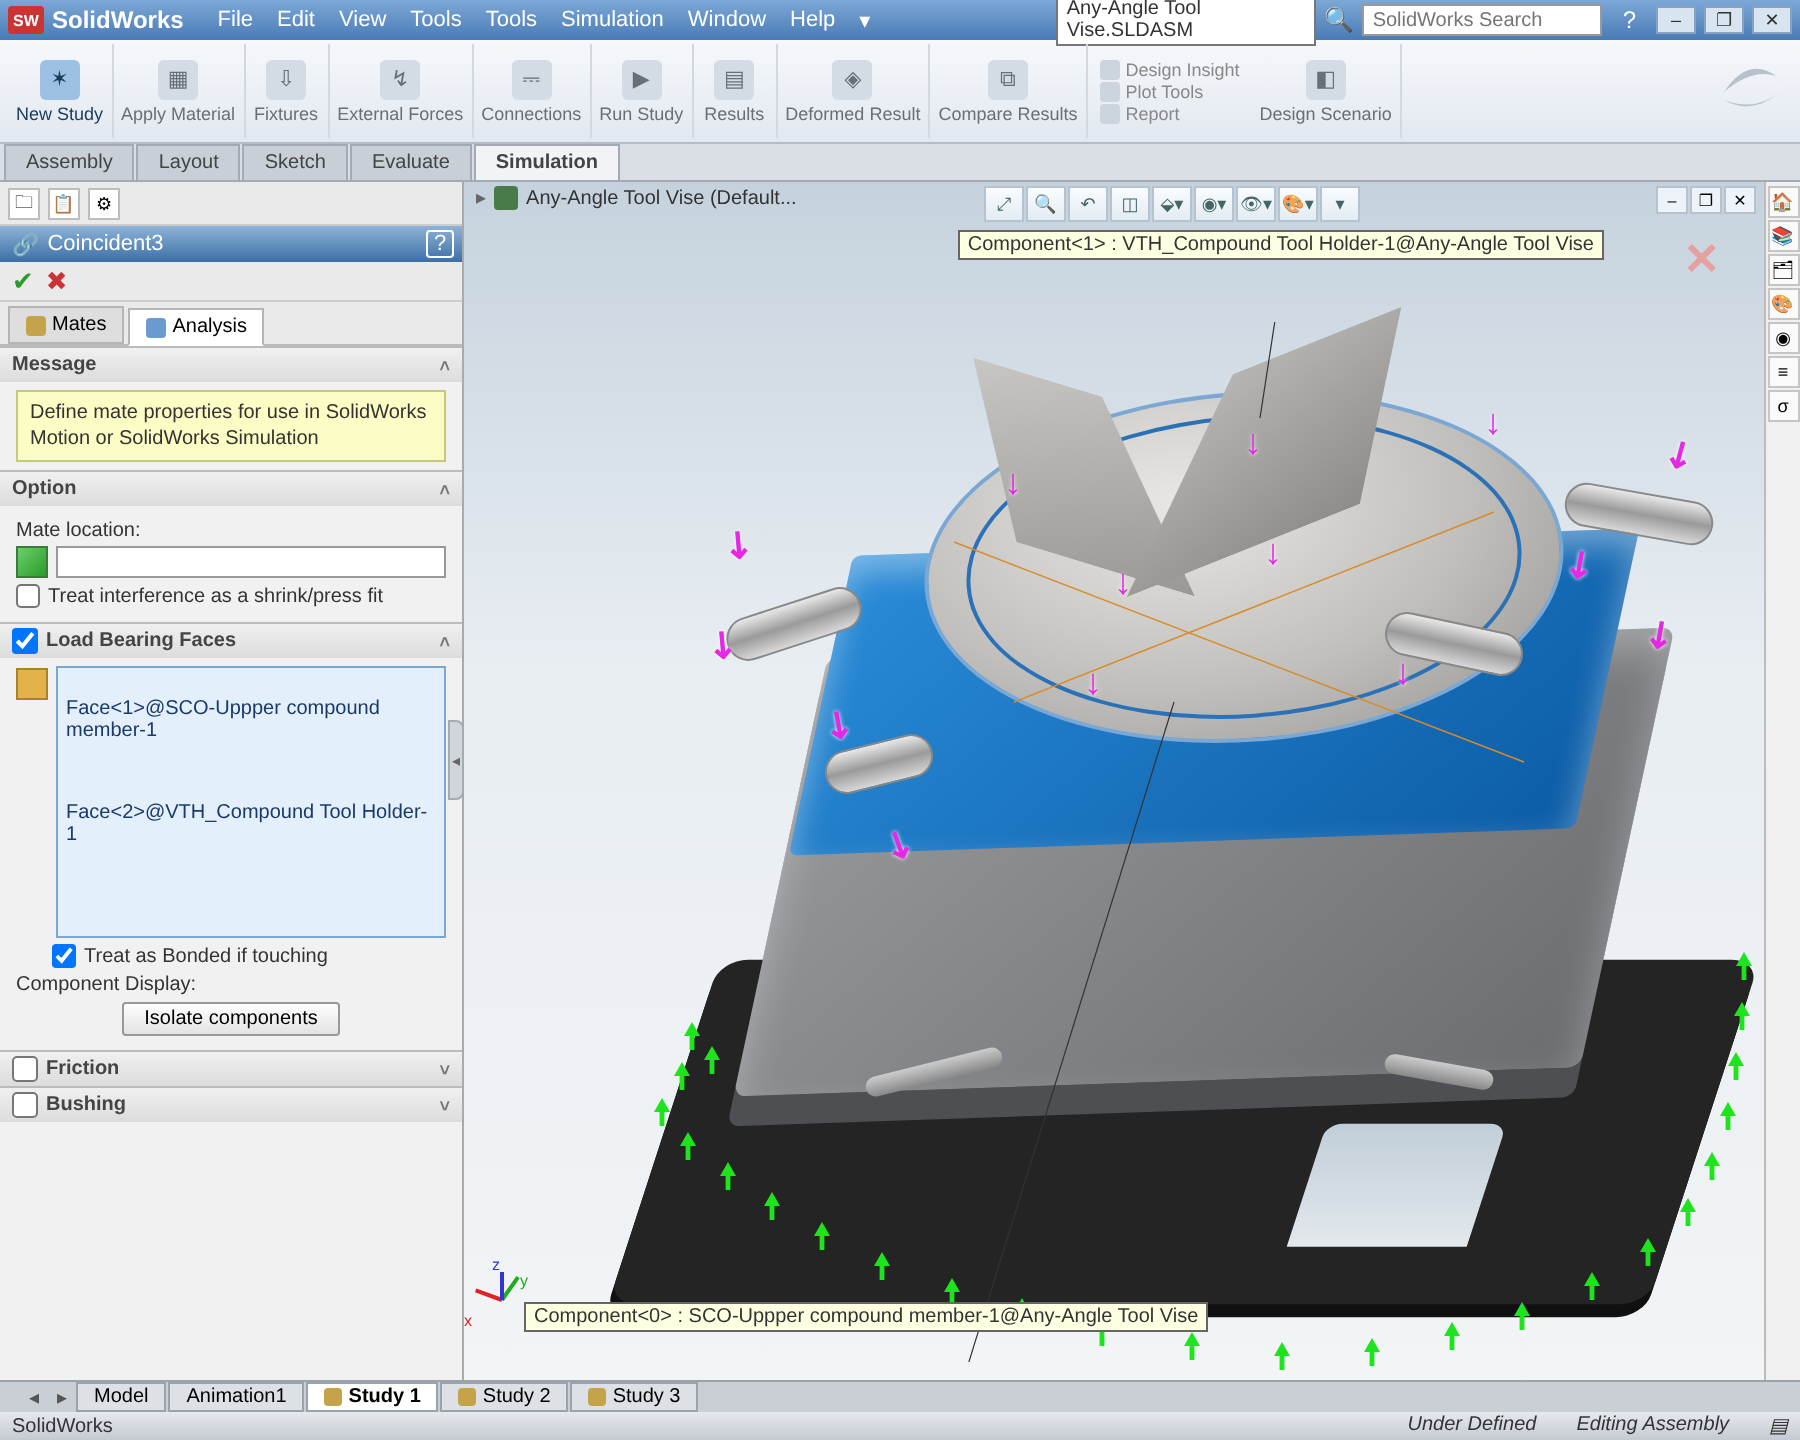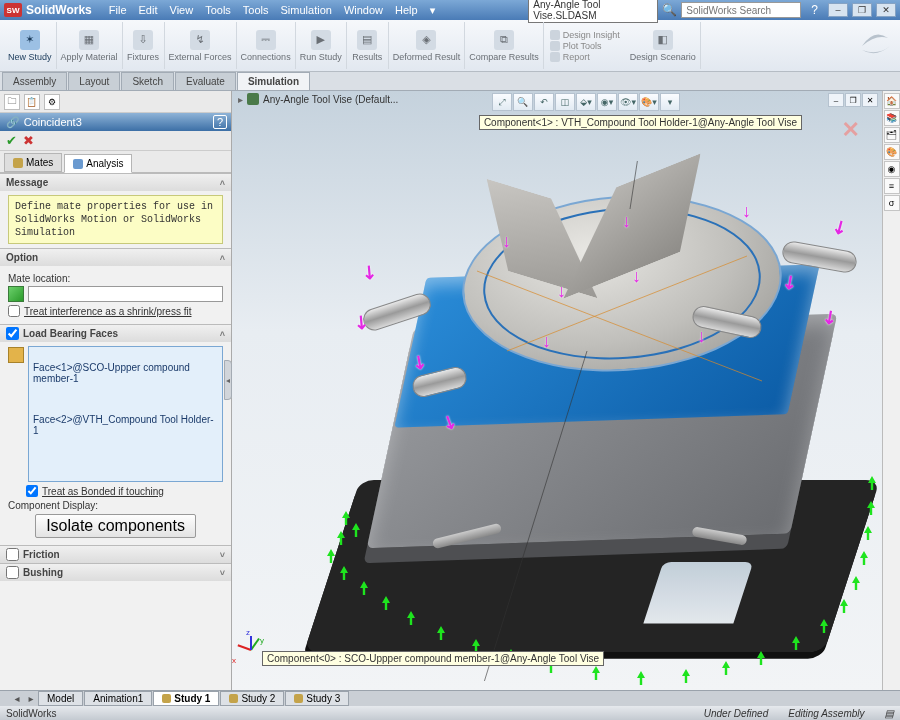--- a/index.html
+++ b/index.html
@@ -48,30 +48,30 @@
 .lp-okrow .cancel { color:#c33;font-size:13px;cursor:pointer; }
 .lp-subtabs { height:22px;display:flex;align-items:flex-end;padding:0 4px;background:#eaeaea;border-bottom:1px solid #bbb; }
 .lp-subtabs .stab { padding:3px 8px;font-size:10px;border:1px solid #b5b5b5;background:#dedede;margin-right:2px;cursor:pointer;display:flex;align-items:center;gap:3px; }
 .lp-subtabs .stab.active { background:#fff;border-bottom:1px solid #fff;position:relative;top:1px; }
 .lp-subtabs .sic { width:10px;height:10px;background:#c4a34a;border-radius:2px; }
 
 .section { border-top:1px solid #bbb; }
 .section .sh { height:17px;background:linear-gradient(to bottom,#f0f0f0,#dcdcdc);display:flex;align-items:center;padding:0 6px;font-size:10px;font-weight:bold;color:#444;cursor:pointer;position:relative; }
 .section .sh .chev { position:absolute;right:6px;font-size:9px;color:#777; }
 .section .body { padding: 4px 8px; background:#f1f1f1; }
-.msgbox { background:#fcfdc5;border:1px solid #c7c97a;padding:4px 6px;font-size:10px;color:#333;line-height:1.3;font-family:Liberation Mono, monospace; }
+.msgbox { background:#fcfdc5;border:1px solid #c7c97a;padding:4px 6px;font-size:10px;color:#333;line-height:1.3; }
 .fieldlabel { font-size:10px;color:#333;margin:3px 0 2px; }
 .fieldrow { display:flex;gap:4px;align-items:center; }
 .fieldrow .inp { flex:1;height:16px;border:1px solid #999;background:#fff; }
 .greencube { width:16px;height:16px;background:linear-gradient(135deg,#6bd06b,#2a9a2a);border:1px solid #3a7a3a; }
-.checkrow { display:flex;align-items:center;gap:4px;font-size:10px;color:#333;margin:3px 0;text-decoration:underline; }
+.checkrow { display:flex;align-items:center;gap:4px;font-size:10px;color:#333;margin:3px 0; }
 .checkrow input { width:12px;height:12px; }
 .listbox { border:1px solid #7aa7d3;background:#e3effa;font-size:10px; }
 .listbox .item { padding:15px 4px;color:#1a3a6a; }
-.smallbtn { display:inline-block;padding:2px 10px;border:1px solid #999;background:linear-gradient(to bottom,#fefefe,#e3e3e3);font-size:16px;cursor:pointer;border-radius:2px; }
+.smallbtn { display:inline-block;padding:2px 10px;border:1px solid #999;background:linear-gradient(to bottom,#fefefe,#e3e3e3);font-size:10px;cursor:pointer;border-radius:2px; }
 
 
 .vp-title { position:absolute;top:2px;left:6px;display:flex;align-items:center;gap:4px;font-size:10px;color:#333; }
 .vp-title .ico { width:12px;height:12px;background:#4a7a4a;border-radius:2px; }
 .vp-toolbar { position:absolute;top:2px;left:260px;display:flex;gap:1px; }
 .vp-toolbar .ic { width:20px;height:18px;border:1px solid #b5c2cf;background:linear-gradient(to bottom,#fafcff,#e2ebf3);font-size:9px;display:flex;align-items:center;justify-content:center;cursor:pointer;color:#466; }
 .tooltip { position:absolute;background:#ffffe1;border:1px solid #666;padding:1px 4px;font-size:10px;color:#333;white-space:nowrap; }
 .closebig { position:absolute;top:26px;right:22px;font-size:22px;color:#e5a0a0;cursor:pointer;font-weight:bold; }
 
 

